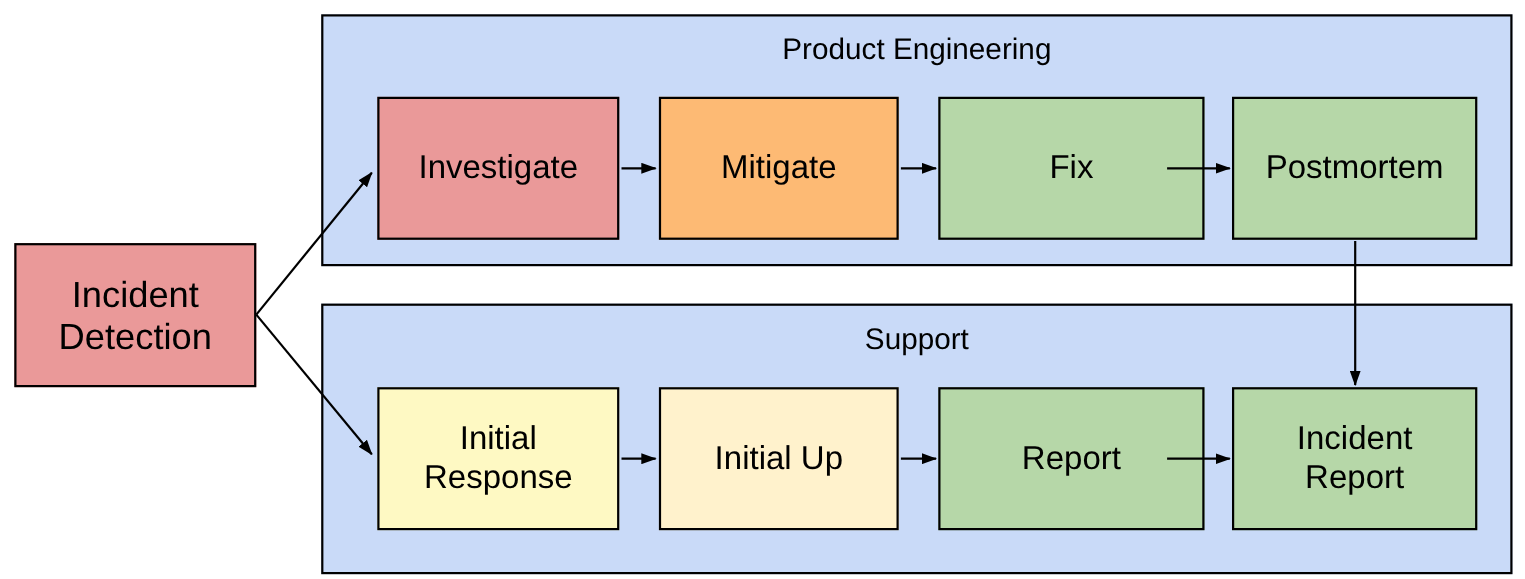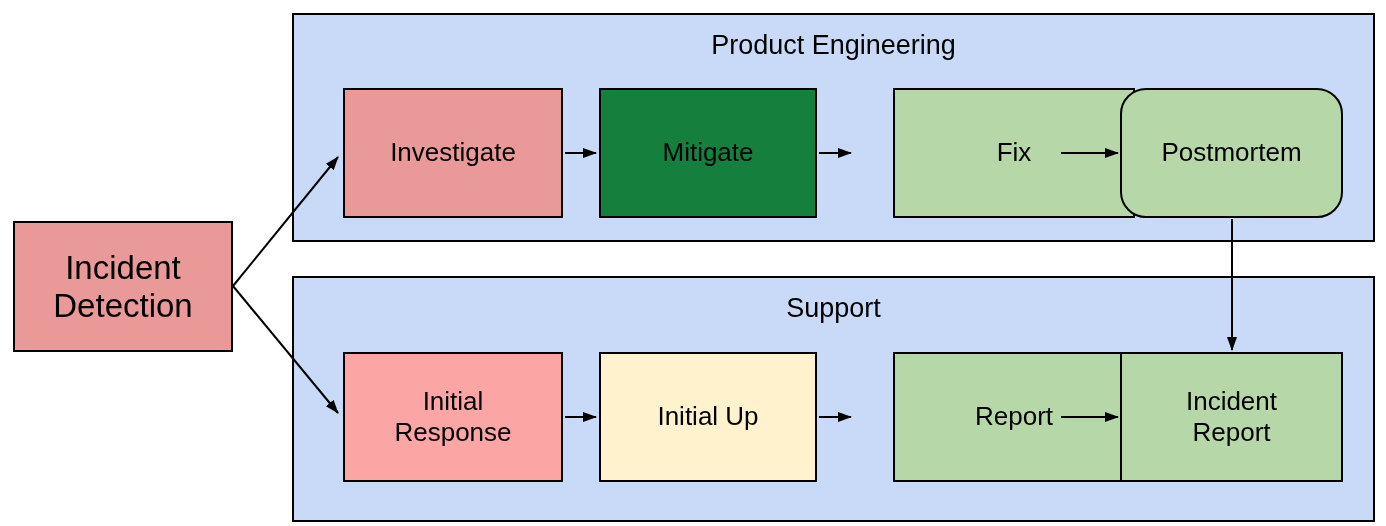--- a/index.html
+++ b/index.html
@@ -43,30 +43,30 @@
     border: 2px solid #000000;
     box-sizing: border-box;
     display: flex;
     align-items: center;
     justify-content: center;
     text-align: center;
     z-index: 2;
   }
   .node-label {
     white-space: pre-line;
-    font-size: 26px;
+    font-size: 30px;
     line-height: 1.2;
   }
   
   .n-detect { left: 13px; top: 221px; width: 220px; height: 131px; z-index: 2; position: absolute; }
   .n-detect .node-label { font-size: 33px; line-height: 1.15; }
   
   .col-1 { left: 49px;  width: 220px; }
   .col-2 { left: 305px; width: 218px; }
-  .col-3 { left: 559px; width: 242px; margin-left: 40px; }
+  .col-3 { left: 559px; width: 242px; }
   .col-4 { left: 826px; width: 223px; }
   .row-eng { top: 73px; height: 130px; }
   .row-sup { top: 74px; height: 130px; }
 </style>
 </head>
 <body>
 
 <div class="canvas">
 
   <svg class="edges" viewBox="0 0 1386 526" xmlns="http://www.w3.org/2000/svg">
@@ -89,34 +89,34 @@
   <div class="node n-detect" style="background: rgb(234, 153, 153);">
     <span class="node-label">Incident
 Detection</span>
   </div>
 
   <section class="lane lane-eng" style="background: rgb(201, 218, 248);">
     <h2 class="lane-title">Product Engineering</h2>
     <div class="node col-1 row-eng" style="background: rgb(234, 153, 153);">
       <span class="node-label">Investigate</span>
     </div>
-    <div class="node col-2 row-eng" style="background: #15803d; text-align: right;">
+    <div class="node col-2 row-eng" style="background: #fdba74; text-align: right;">
       <span class="node-label">Mitigate</span>
     </div>
     <div class="node col-3 row-eng" style="background: rgb(182, 215, 168);">
       <span class="node-label">Fix</span>
     </div>
-    <div class="node col-4 row-eng" style="background: rgb(182, 215, 168); border-radius: 26px;">
+    <div class="node col-4 row-eng" style="background: rgb(182, 215, 168);">
       <span class="node-label">Postmortem</span>
     </div>
   </section>
 
   <section class="lane lane-sup" style="background: rgb(201, 218, 248);">
     <h2 class="lane-title">Support</h2>
-    <div class="node col-1 row-sup" style="background: #fca5a5;">
+    <div class="node col-1 row-sup" style="background: #fef9c3;">
       <span class="node-label">Initial
 Response</span>
     </div>
     <div class="node col-2 row-sup" style="background: rgb(255, 242, 204);">
       <span class="node-label">Initial Up</span>
     </div>
     <div class="node col-3 row-sup" style="background: rgb(182, 215, 168);">
       <span class="node-label">Report</span>
     </div>
     <div class="node col-4 row-sup" style="background: rgb(182, 215, 168);">

